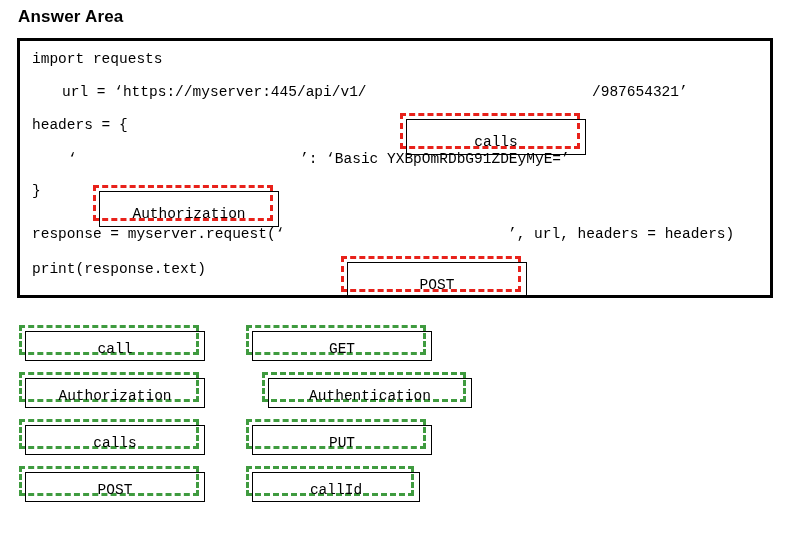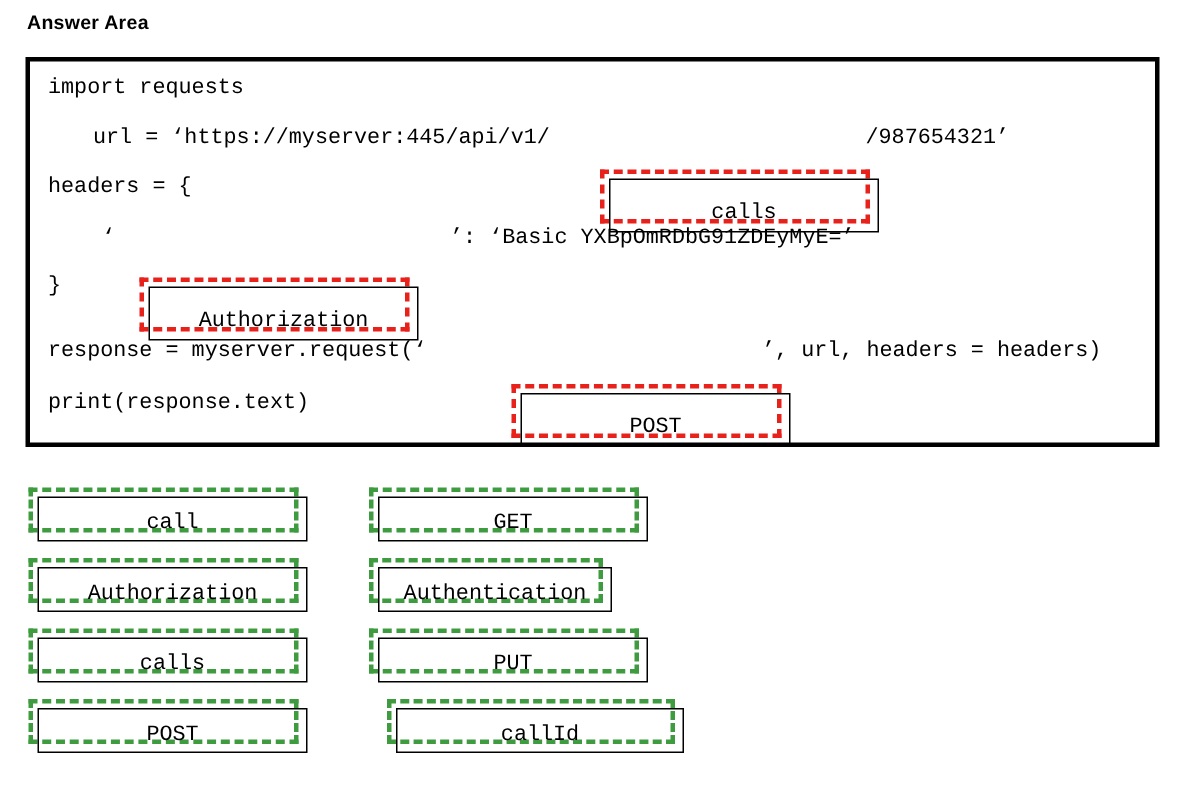--- a/index.html
+++ b/index.html
@@ -24,21 +24,21 @@
     overflow: hidden;
     pointer-events: none;
     z-index: 5;
   }
 
   
   #answer-area-title {
     position: absolute;
     left: 18px;
     top: 7px;
-    font-size: 13px;
+    font-size: 17px;
     font-weight: bold;
     color: #000;
     letter-spacing: 0.2px;
     z-index: 10;
   }
 
   
   #code-panel {
     position: absolute;
     left: 17px;
@@ -135,21 +135,21 @@
 <body>
 
 <div id="watermark"></div>
 
 <div id="answer-area-title">Answer Area</div>
 
 <div id="code-panel">
   <div id="code-lines">
       <div class="code-line" style="left: 12px; top: 10px;">import requests</div>
       <div class="code-line" style="left: 24px; top: 43px; margin-left: 18px;">url = ‘https://myserver:445/api/v1/</div>
-      <div class="code-line" style="left: 557px; top: 43px;">/987654321’</div>
+      <div class="code-line" style="left: 572px; top: 43px;">/987654321’</div>
       <div class="code-line" style="left: 12px; top: 76px;">headers = {</div>
       <div class="code-line" style="left: 48px; top: 110px;">‘</div>
       <div class="code-line" style="left: 243px; top: 110px; margin-left: 37px;">’: ‘Basic YXBpOmRDbG91ZDEyMyE=’</div>
       <div class="code-line" style="left: 12px; top: 142px;">}</div>
       <div class="code-line" style="left: 12px; top: 185px;">response = myserver.request(‘</div>
       <div class="code-line" style="left: 488px; top: 185px;">’, url, headers = headers)</div>
       <div class="code-line" style="left: 12px; top: 220px;">print(response.text)</div>
     </div>
   <div id="dropzones">
       <div class="dropzone" style="left: 386px; top: 78px; width: 180px; height: 36px;">
@@ -185,21 +185,21 @@
       <div class="opt-solid">
         <span class="opt-label">GET</span>
       </div>
     </div>
     <div class="option" style="left: 25px; top: 378px; width: 180px; height: 30px;">
       <div class="opt-dash"></div>
       <div class="opt-solid">
         <span class="opt-label">Authorization</span>
       </div>
     </div>
-    <div class="option" style="left: 252px; top: 378px; width: 156px; height: 30px;">
+    <div class="option" style="left: 268px; top: 378px; width: 204px; height: 30px;">
       <div class="opt-dash"></div>
       <div class="opt-solid">
         <span class="opt-label">Authentication</span>
       </div>
     </div>
     <div class="option" style="left: 25px; top: 425px; width: 180px; height: 30px;">
       <div class="opt-dash"></div>
       <div class="opt-solid">
         <span class="opt-label">calls</span>
       </div>
@@ -209,19 +209,19 @@
       <div class="opt-solid">
         <span class="opt-label">PUT</span>
       </div>
     </div>
     <div class="option" style="left: 25px; top: 472px; width: 180px; height: 30px;">
       <div class="opt-dash"></div>
       <div class="opt-solid">
         <span class="opt-label">POST</span>
       </div>
     </div>
-    <div class="option" style="left: 264px; top: 472px; width: 192px; height: 30px; border-radius: 12px;">
+    <div class="option" style="left: 252px; top: 472px; width: 168px; height: 30px; border-radius: 12px;">
       <div class="opt-dash"></div>
       <div class="opt-solid">
         <span class="opt-label">callId</span>
       </div>
     </div>
   </div>
 
 </body></html>

